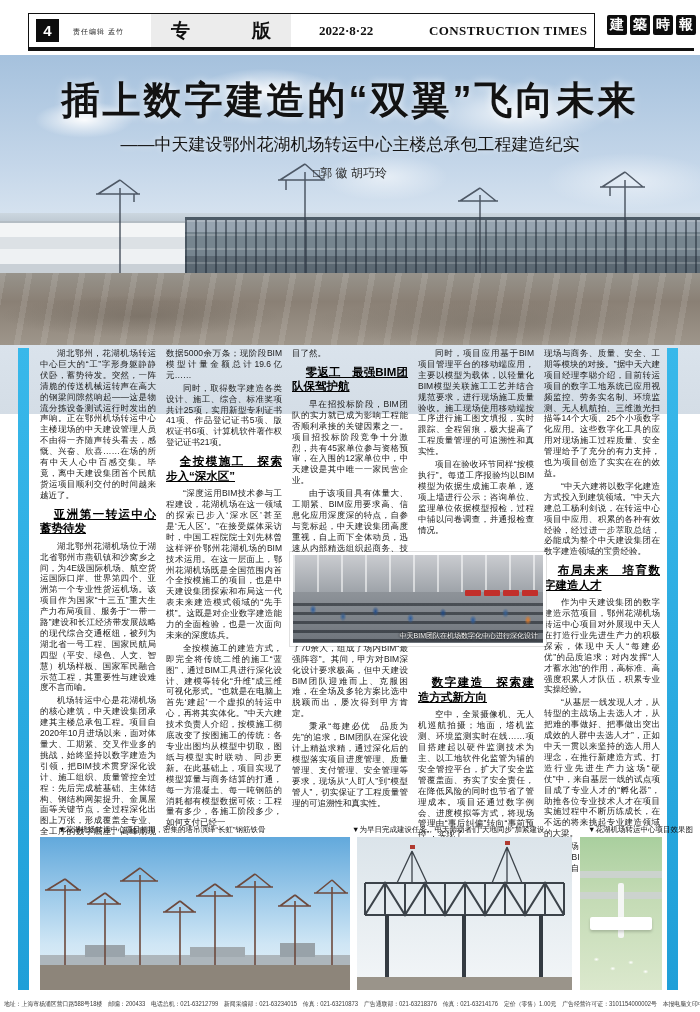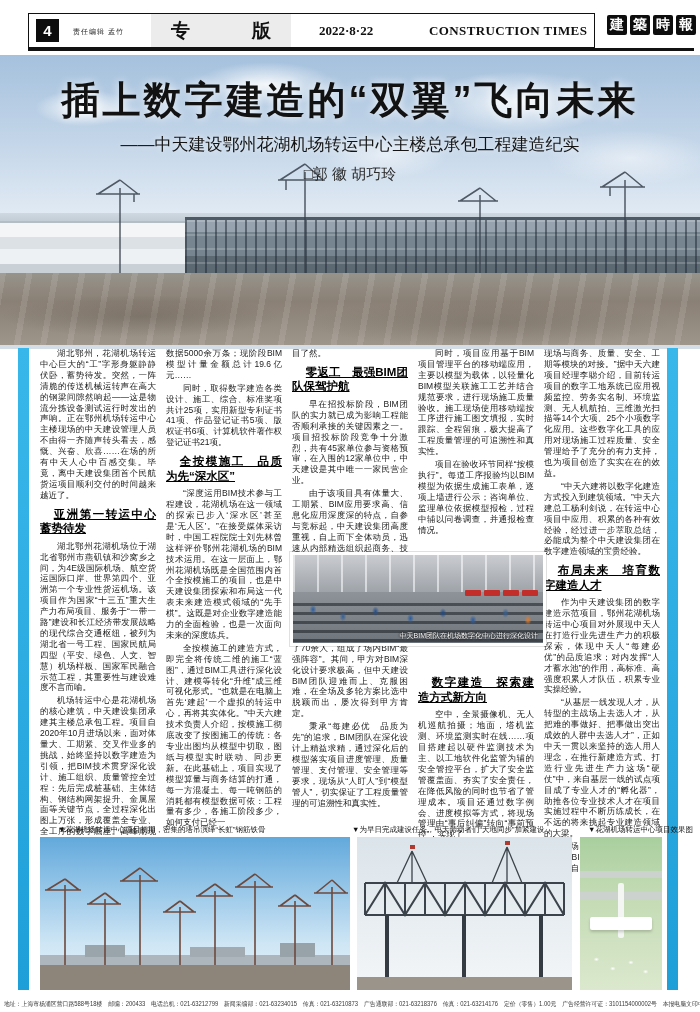--- a/index.html
+++ b/index.html
@@ -19,21 +19,21 @@
         font-family:"Liberation Serif","DejaVu Serif",serif;color:#111;}
   .ct{position:absolute;left:400px;top:9px;font-size:13px;font-weight:bold;letter-spacing:.4px;
       font-family:"Liberation Serif","DejaVu Serif",serif;color:#111;}
   .masthead{position:absolute;left:607px;top:15px;display:flex;gap:3px;}
   .mtile{display:block;width:20px;height:20px;background:#0d0d0d;color:#fff;
          font-family:"Liberation Serif","DejaVu Serif",serif;font-weight:bold;
          font-size:14px;line-height:20px;text-align:center;border-radius:2px;}
   .header-rule{position:absolute;left:28px;top:48px;width:666px;height:3px;background:#111;}
 
   
-  .hero{position:absolute;left:0;top:55px;width:700px;height:294px;overflow:hidden;}
+  .hero{position:absolute;left:0;top:55px;width:700px;height:359px;overflow:hidden;}
   .sky{position:absolute;inset:0;background:
     radial-gradient(70px 26px at 12% 18%,rgba(255,255,255,.95),transparent 70%),
     radial-gradient(100px 32px at 38% 10%,rgba(255,255,255,.85),transparent 70%),
     radial-gradient(130px 44px at 74% 16%,rgba(255,255,255,.8),transparent 70%),
     radial-gradient(90px 34px at 55% 34%,rgba(255,255,255,.55),transparent 70%),
     radial-gradient(120px 40px at 90% 35%,rgba(255,255,255,.5),transparent 70%),
     linear-gradient(180deg,#a5c1dd 0%,#c4d6e9 30%,#e2ebf4 55%,#d4dde6 100%);}
   .bldg-far{position:absolute;left:0;top:158px;width:700px;height:14px;
     background:linear-gradient(180deg,#c9d3da,#aab6c0);opacity:.75;}
   .shed-left{position:absolute;left:0;top:166px;width:200px;height:50px;
@@ -51,21 +51,21 @@
       radial-gradient(260px 34px at 70% 70%,rgba(70,60,50,.2),transparent 70%),
       repeating-linear-gradient(100deg,rgba(255,255,255,.10) 0 6px,transparent 6px 26px),
       linear-gradient(180deg,#97938b,#8a8075 40%,#9e968b);}
   .hero-cranes{position:absolute;left:0;top:95px;width:700px;height:125px;}
   .headline{position:absolute;left:0;top:20px;width:100%;margin:0;text-align:center;
     font-size:38px;font-weight:900;letter-spacing:3px;color:#121212;
     text-shadow:0 0 8px rgba(255,255,255,.85);}
   .subhead{position:absolute;left:0;top:78px;width:100%;margin:0;text-align:center;
     font-size:17px;font-weight:normal;color:#141414;text-shadow:0 0 6px rgba(255,255,255,.8);}
   .byline{position:absolute;left:0;top:110px;width:100%;text-align:center;
-    font-size:15px;color:#2a2a2a;}
+    font-size:12px;color:#2a2a2a;}
 
   
   .strip{position:absolute;top:348px;width:11px;height:642px;
     background:linear-gradient(180deg,#38b8ea,#1f9fd8);}
   .strip.l{left:18px;} .strip.r{left:667px;}
 
   
   .cols{position:absolute;left:40px;top:348px;width:620px;height:524px;
     display:flex;gap:10px;overflow:hidden;}
   .col{flex:1 1 0;min-width:0;font-size:8.5px;line-height:10.9px;text-align:justify;color:#1b1b1b;}
@@ -171,21 +171,21 @@
   <div class="cols">
     <div class="col">
       <p class="cp">湖北鄂州，花湖机场转运中心巨大的“工”字形身躯静静伏卧，蓄势待发。突然，一阵清脆的传送机械运转声在高大的钢梁间隙然响起——这是物流分拣设备测试运行时发出的声响。正在鄂州机场转运中心主楼现场的中天建设管理人员不由得一齐随声转头看去，感慨、兴奋、欣喜……在场的所有中天人心中百感交集。毕竟，离中天建设集团首个民航货运项目顺利交付的时间越来越近了。</p>
       <h3 class="ch">亚洲第一转运中心蓄势待发</h3>
       <p class="cp">湖北鄂州花湖机场位于湖北省鄂州市燕矶镇和沙窝乡之间，为4E级国际机场、航空货运国际口岸、世界第四个、亚洲第一个专业性货运机场。该项目作为国家“十三五”重大生产力布局项目、服务于“一带一路”建设和长江经济带发展战略的现代综合交通枢纽，被列为湖北省一号工程、国家民航局四型（平安、绿色、人文、智慧）机场样板、国家军民融合示范工程，其重要性与建设难度不言而喻。</p>
       <p class="cp">机场转运中心是花湖机场的核心建筑，中天建设集团承建其主楼总承包工程。项目自2020年10月进场以来，面对体量大、工期紧、交叉作业多的挑战，始终坚持以数字建造为引领，把BIM技术贯穿深化设计、施工组织、质量管控全过程：先后完成桩基础、主体结构、钢结构网架提升、金属屋面等关键节点，全过程深化出图上万张，形成覆盖全专业、全工序的数字底座。高峰期现场作业人员达3000余人，各专业在同一数字平台上协同作业、有序推进。截至目前，项目团队累计建立各专业模型上千个，关联构件</p>
     </div>
     <div class="col">
       <p class="cp cont">数据5000余万条；现阶段BIM模型计量金额总计19.6亿元……</p>
       <p class="cp">同时，取得数字建造各类设计、施工、综合、标准奖项共计25项，实用新型专利证书41项、作品登记证书5项、版权证书6项、计算机软件著作权登记证书21项。</p>
-      <h3 class="ch">全按模施工　品质为先“深水区”</h3>
+      <h3 class="ch">全按模施工　探索步入“深水区”</h3>
       <p class="cp">“深度运用BIM技术参与工程建设，花湖机场在这一领域的探索已步入‘深水区’甚至是‘无人区’。”在接受媒体采访时，中国工程院院士刘先林曾这样评价鄂州花湖机场的BIM技术运用。在这一层面上，鄂州花湖机场既是全国范围内首个全按模施工的项目，也是中天建设集团探索和布局这一代表未来建造模式领域的“先手棋”。这既是对企业数字建造能力的全面检验，也是一次面向未来的深度练兵。</p>
       <p class="cp">全按模施工的建造方式，即完全将传统二维的施工“蓝图”，通过BIM工具进行深化设计、建模等转化“升维”成三维可视化形式。“也就是在电脑上首先‘建起’一个虚拟的转运中心，再将其实体化。”中天六建技术负责人介绍，按模施工彻底改变了按图施工的传统：各专业出图均从模型中切取，图纸与模型实时联动、同步更新。在此基础上，项目实现了模型算量与商务结算的打通，每一方混凝土、每一吨钢筋的消耗都有模型数据可依：工程量有多少，各施工阶段多少，如何支付已经一</p>
     </div>
     <div class="col">
       <p class="cp cont">目了然。</p>
       <h3 class="ch">零返工　最强BIM团队保驾护航</h3>
       <p class="cp">早在招投标阶段，BIM团队的实力就已成为影响工程能否顺利承接的关键因素之一。项目招投标阶段竞争十分激烈，共有45家单位参与资格预审，在入围的12家单位中，中天建设是其中唯一一家民营企业。</p>
       <p class="cp">由于该项目具有体量大、工期紧、BIM应用要求高、信息化应用深度深的特点，自参与竞标起，中天建设集团高度重视，自上而下全体动员，迅速从内部精选组织起商务、技术、BIM、项目管理等多个专业团队，开展多方联动、整合集团内部优势资源，最终凝聚成竞争合力，顺利夺标。</p>
       <p class="cp">为保障现场施工顺利进行，中天六建组织起以中天六建BIM团队为班底的机场项目BIM工作站，高峰值人数达到了70余人，组成了场内BIM“最强阵容”。其间，甲方对BIM深化设计要求极高，但中天建设BIM团队迎难而上、克服困难，在全场及多轮方案比选中脱颖而出，屡次得到甲方肯定。</p>
       <p class="cp">秉承“每建必优　品质为先”的追求，BIM团队在深化设计上精益求精，通过深化后的模型落实项目进度管理、质量管理、支付管理、安全管理等要求，现场从“人盯人”到“模型管人”，切实保证了工程质量管理的可追溯性和真实性。</p>

